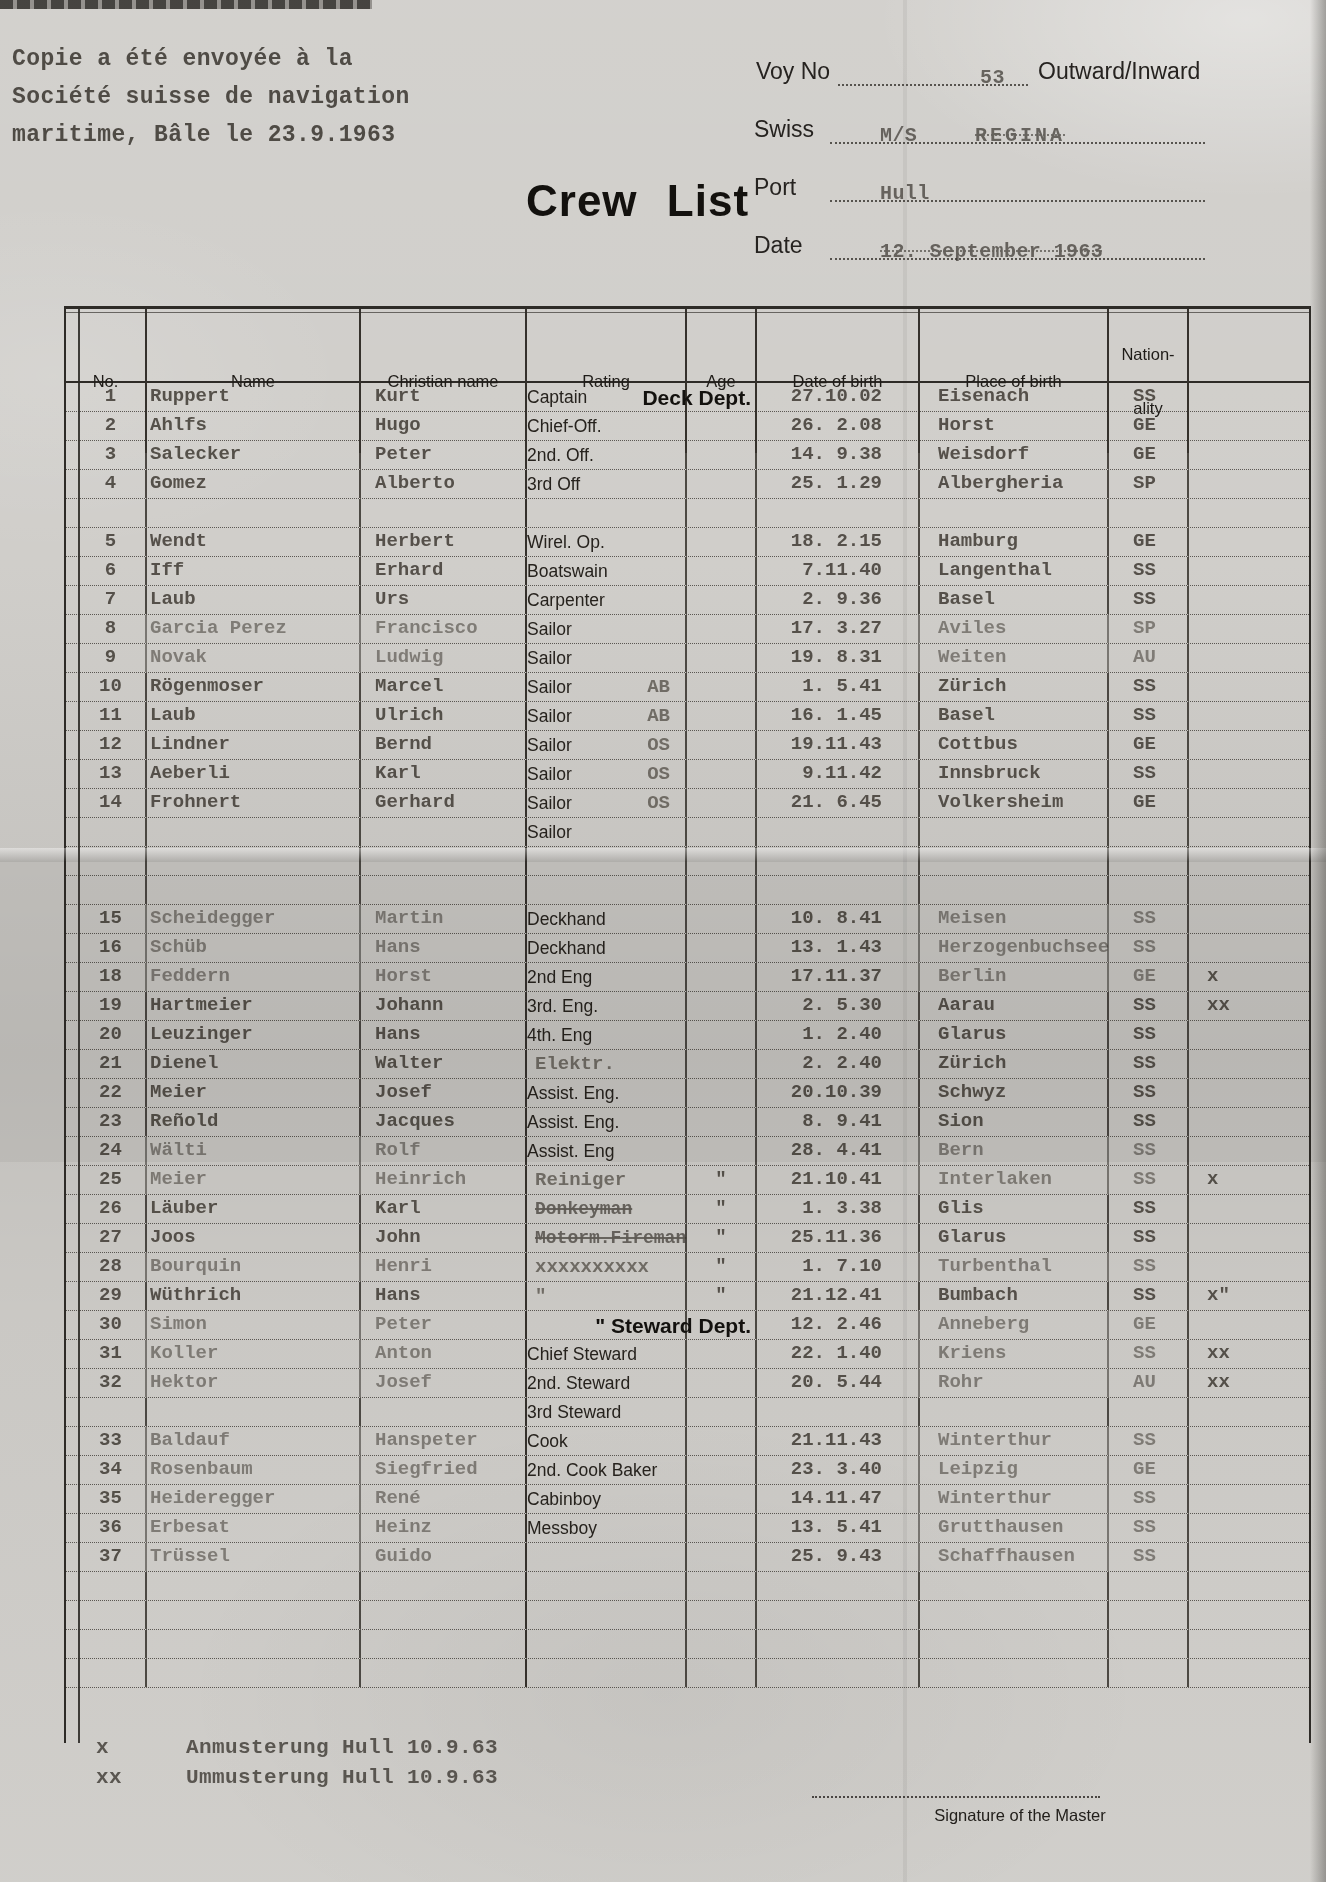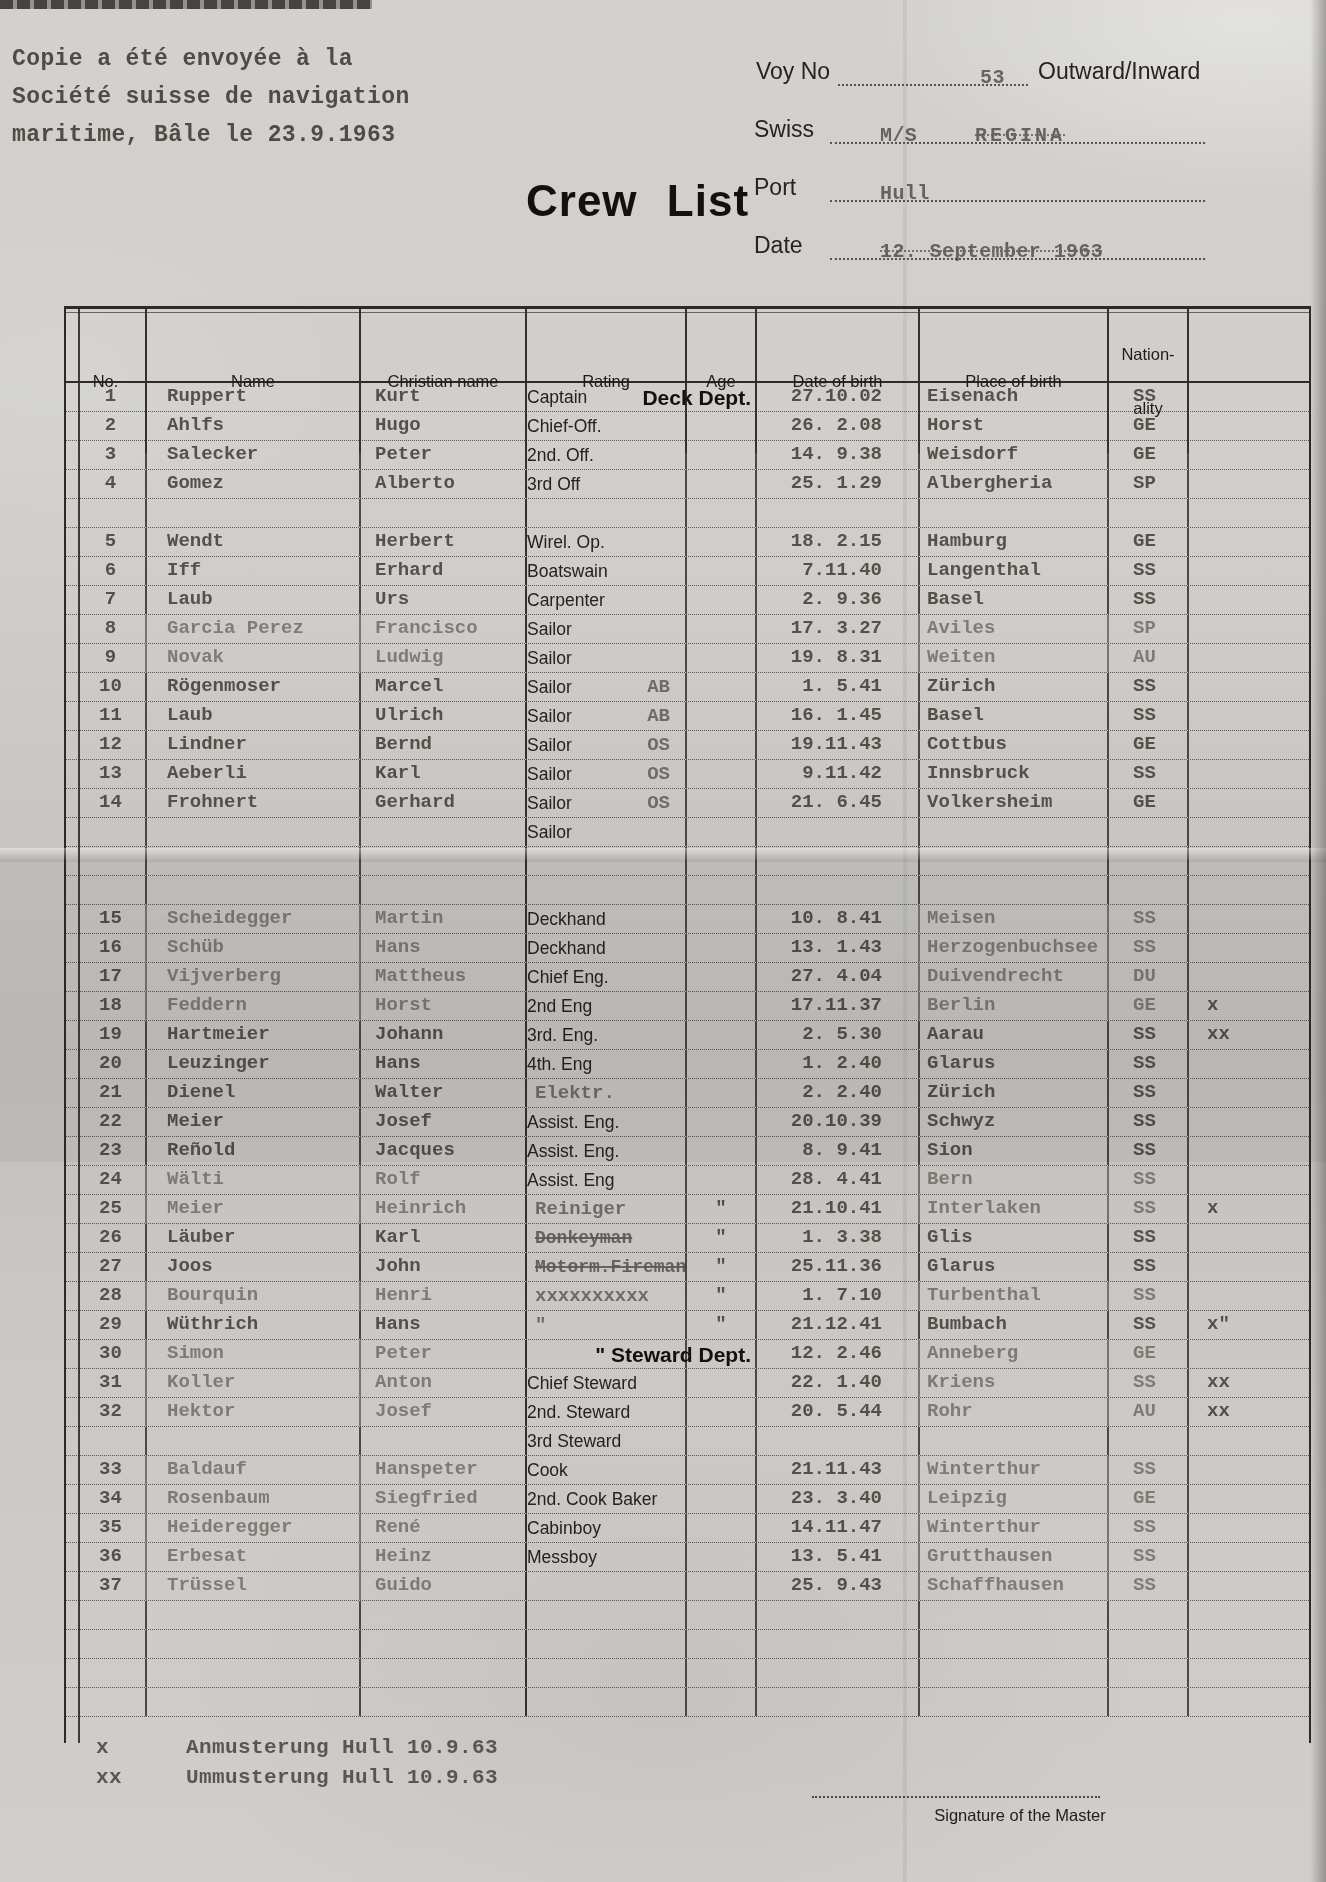--- a/index.html
+++ b/index.html
@@ -46,36 +46,36 @@
       grid-template-columns:79px 214px 166px 160px 70px 163px 189px 80px 122px;}
   .thead{height:74px;border-bottom:2px solid #2e2b27;}
   .trow{height:29px;border-bottom:1px dotted rgba(52,48,43,.75);}
   .cell{box-sizing:border-box;white-space:pre;overflow:visible;position:relative;}
   .cell + .cell{border-left:2px solid #35312c;}
   .hcell{display:flex;align-items:center;justify-content:center;text-align:center;
          font-size:16.5px;color:#1f1c18;line-height:18px;}
   .trow .cell{font-family:"Liberation Mono","DejaVu Sans Mono",monospace;font-weight:700;
       font-size:19px;color:#403b34;line-height:27px;opacity:.85;}
   .c-no{text-align:center;padding-left:10px;}
-  .c-name{padding-left:20px;}
+  .c-name{padding-left:3px;}
   .c-christian{padding-left:14px;}
   .c-rating{display:flex;align-items:center;opacity:1 !important;}
   .rt{white-space:pre;}
   .rt-print{font-family:"Liberation Sans",sans-serif;font-weight:400;font-size:17.5px;
             color:#26221d;}
   .rt-typed,.rmark{font-family:"Liberation Mono","DejaVu Sans Mono",monospace;font-weight:700;
             font-size:19px;color:#4a453d;opacity:.7;padding-left:8px;}
   .rt-struck{font-family:"Liberation Mono","DejaVu Sans Mono",monospace;font-weight:700;
             font-size:18px;color:#45403a;opacity:.75;padding-left:8px;
             text-decoration:line-through;text-decoration-thickness:2px;
             text-decoration-color:rgba(58,53,47,.9);}
   .rmark{margin-left:auto;padding-right:15px;}
   .c-age{text-align:center;}
   .c-dob{text-align:right;padding-right:36px;}
-  .c-pob{padding-left:7px;}
+  .c-pob{padding-left:18px;}
   .c-nat{padding-left:24px;}
   .c-mark{padding-left:18px;}
   .fade .c-name,.fade .c-christian,.fade .c-pob,.fade .c-nat{opacity:.55;}
   .dept-label{position:absolute;right:558px;top:0;line-height:29px;z-index:3;
       font-family:"Liberation Sans",sans-serif;font-weight:700;font-size:21px;
       color:#13110e;white-space:nowrap;}
 
   .footnote-mark{position:absolute;left:96px;font-size:21px;opacity:.8;}
   .footnote-text{position:absolute;left:186px;font-size:21px;opacity:.8;white-space:nowrap;}
   .sig-line{position:absolute;left:812px;top:1796px;width:288px;
@@ -351,31 +351,20 @@
           <div class="cell c-name">Schüb</div>
           <div class="cell c-christian">Hans</div>
           <div class="cell c-rating"><div class="rt rt-print">Deckhand</div></div>
           <div class="cell c-age"></div>
           <div class="cell c-dob">13. 1.43</div>
           <div class="cell c-pob">Herzogenbuchsee</div>
           <div class="cell c-nat">SS</div>
           <div class="cell c-mark"></div>
         </div>
         <div class="trow fade">
-          <div class="cell c-no">17</div>
-          <div class="cell c-name">Vijverberg</div>
-          <div class="cell c-christian">Mattheus</div>
-          <div class="cell c-rating"><div class="rt rt-print">Chief Eng.</div></div>
-          <div class="cell c-age"></div>
-          <div class="cell c-dob">27. 4.04</div>
-          <div class="cell c-pob">Duivendrecht</div>
-          <div class="cell c-nat">DU</div>
-          <div class="cell c-mark"></div>
-        </div>
-        <div class="trow fade">
           <div class="cell c-no">18</div>
           <div class="cell c-name">Feddern</div>
           <div class="cell c-christian">Horst</div>
           <div class="cell c-rating"><div class="rt rt-print">2nd Eng</div></div>
           <div class="cell c-age"></div>
           <div class="cell c-dob">17.11.37</div>
           <div class="cell c-pob">Berlin</div>
           <div class="cell c-nat">GE</div>
           <div class="cell c-mark">x</div>
         </div>

